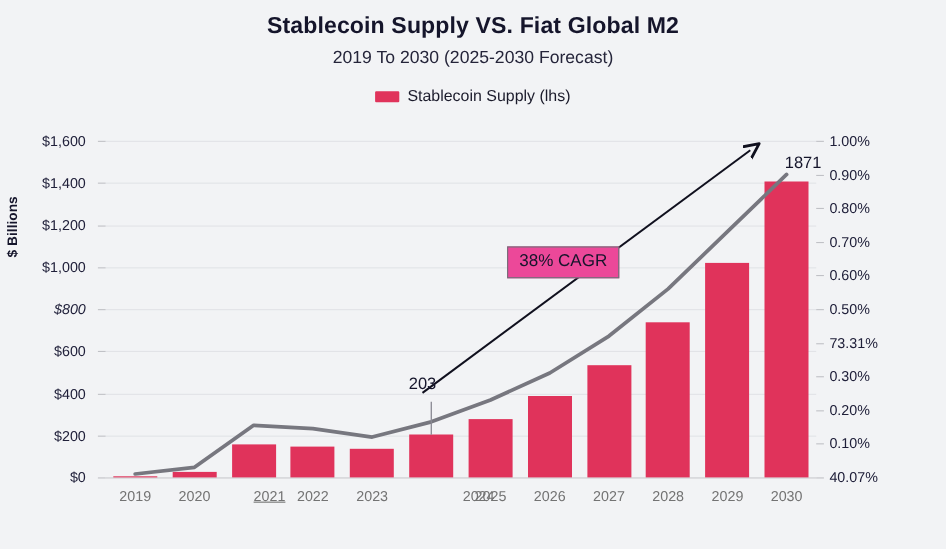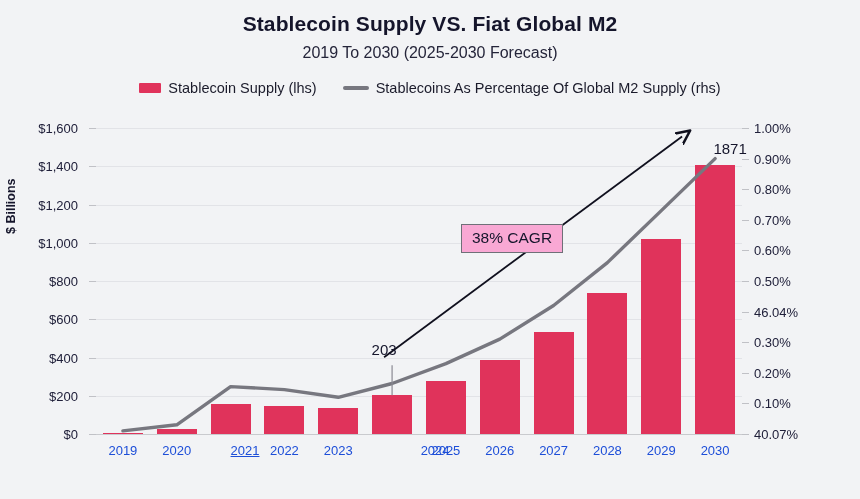--- a/index.html
+++ b/index.html
@@ -59,77 +59,73 @@
   }
   .axis-labels-right{position:absolute;left:750px;top:128px;width:100px;height:306px;}
   .axis-labels-right span{
     position:absolute;left:4px;transform:translateY(-50%);
     font-size:13px;color:#20203a;white-space:nowrap;
   }
 
   .xlabels{position:absolute;left:96px;top:443px;width:646px;height:24px;}
   .xlabels span{
     position:absolute;transform:translateX(-50%);
-    font-size:13px;color:#1d4ed8;white-space:nowrap;
+    font-size:13px;color:#737373;white-space:nowrap;
   }
 
   .bar{
     position:absolute;bottom:0;background:#e0335b;
   }
   #svg-overlay{position:absolute;left:0;top:0;width:860px;height:499px;pointer-events:none;}
 
   .datalabel{
     position:absolute;font-size:15px;color:#15152b;white-space:nowrap;
     transform:translateX(-50%);
   }
   .cagr-box{
     position:absolute;
-    border:1.5px solid #6f7078;background:#f9a8d4;
+    border:1.5px solid #6f7078;background:#ec4899;
     padding:4px 10px 5px 10px;
     font-size:15.5px;color:#15152b;white-space:nowrap;
   }
 </style>
 </head>
 <body>
 
 <div id="chart-root">
 
   <div class="title">Stablecoin Supply VS. Fiat Global M2</div>
   <div class="subtitle">2019 To 2030 (2025-2030 Forecast)</div>
 
   <div class="legend">
     <div class="legend-item">
       <span class="legend-swatch-bar"></span>
       <span class="legend-label">Stablecoin Supply (lhs)</span>
-    </div>
-    <div class="legend-item">
-      <span class="legend-swatch-line"></span>
-      <span class="legend-label">Stablecoins As Percentage Of Global M2 Supply (rhs)</span>
     </div>
   </div>
 
   <div class="ylabel-left">$ Billions</div>
 
   <div class="axis-labels-left" id="yleft">
       <span style="top: 306px;">$0</span>
       <span style="top: 267.8px;">$200</span>
       <span style="top: 229.5px;">$400</span>
       <span style="top: 191.3px;">$600</span>
-      <span style="top: 153px;">$800</span>
+      <span style="top: 153px; font-style: italic;">$800</span>
       <span style="top: 114.8px;">$1,000</span>
       <span style="top: 76.5px;">$1,200</span>
       <span style="top: 38.3px;">$1,400</span>
       <span style="top: 0px;">$1,600</span>
     </div>
   <div class="axis-labels-right" id="yright">
       <span style="top: 306px;">40.07%</span>
       <span style="top: 275.4px;">0.10%</span>
       <span style="top: 244.8px;">0.20%</span>
       <span style="top: 214.2px;">0.30%</span>
-      <span style="top: 183.6px;">46.04%</span>
+      <span style="top: 183.6px;">73.31%</span>
       <span style="top: 153px;">0.50%</span>
       <span style="top: 122.4px;">0.60%</span>
       <span style="top: 91.8px;">0.70%</span>
       <span style="top: 61.2px;">0.80%</span>
       <span style="top: 30.6px;">0.90%</span>
       <span style="top: 0px;">1.00%</span>
     </div>
 
   <div id="plot">
       <div class="gridline base" style="top: 306px;"></div>

